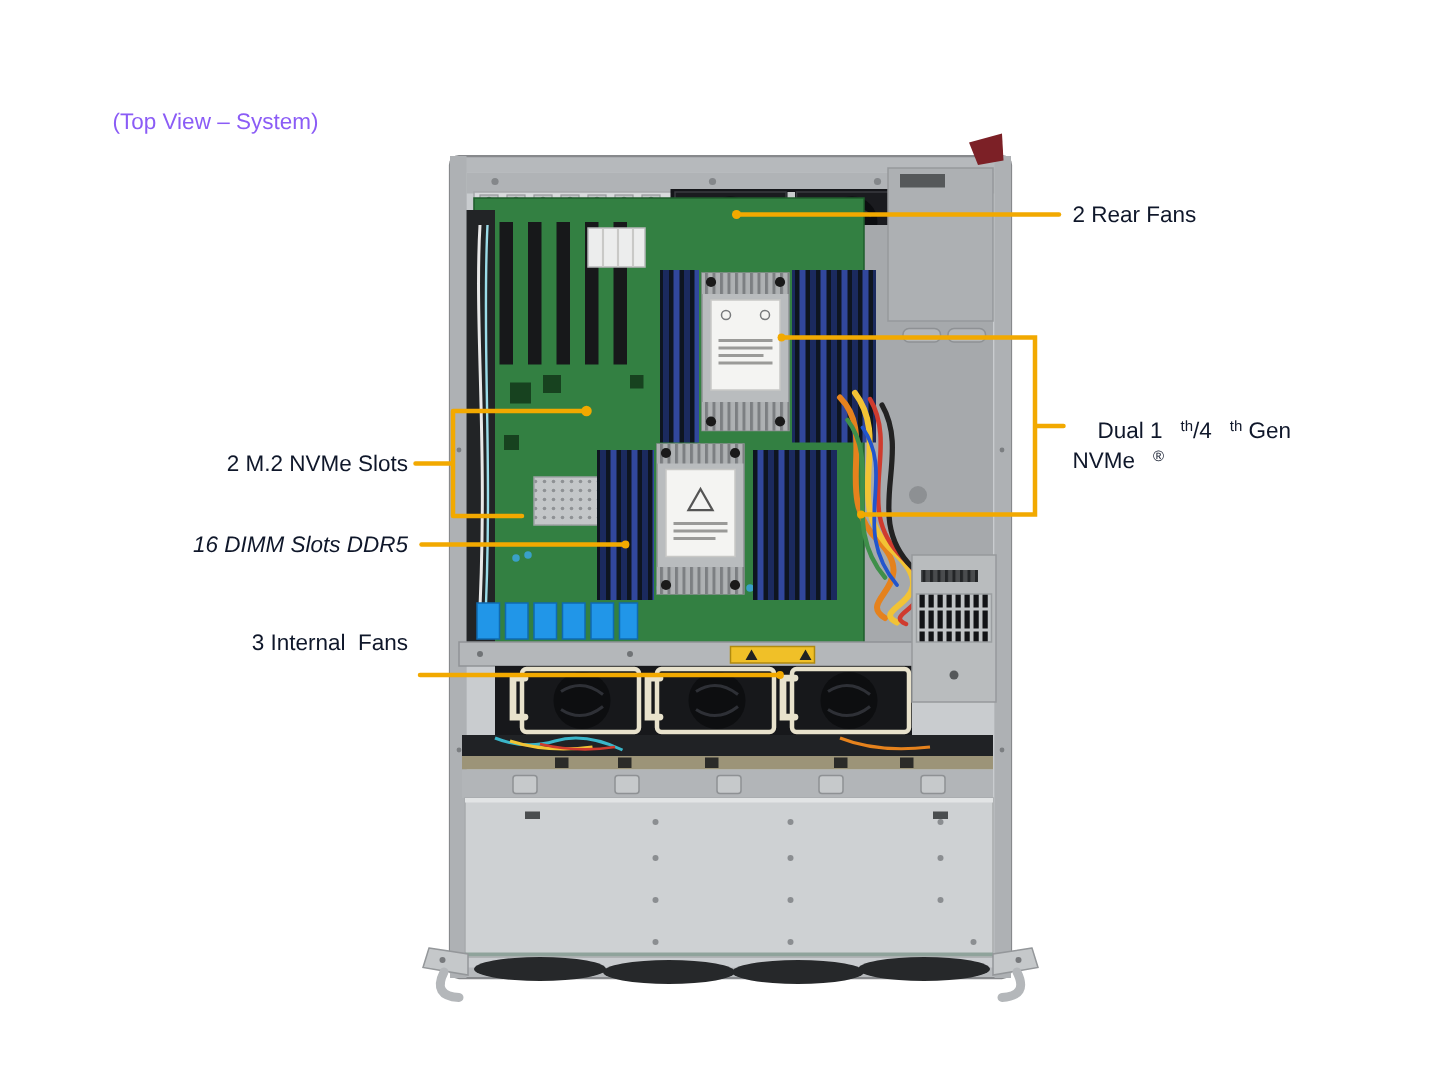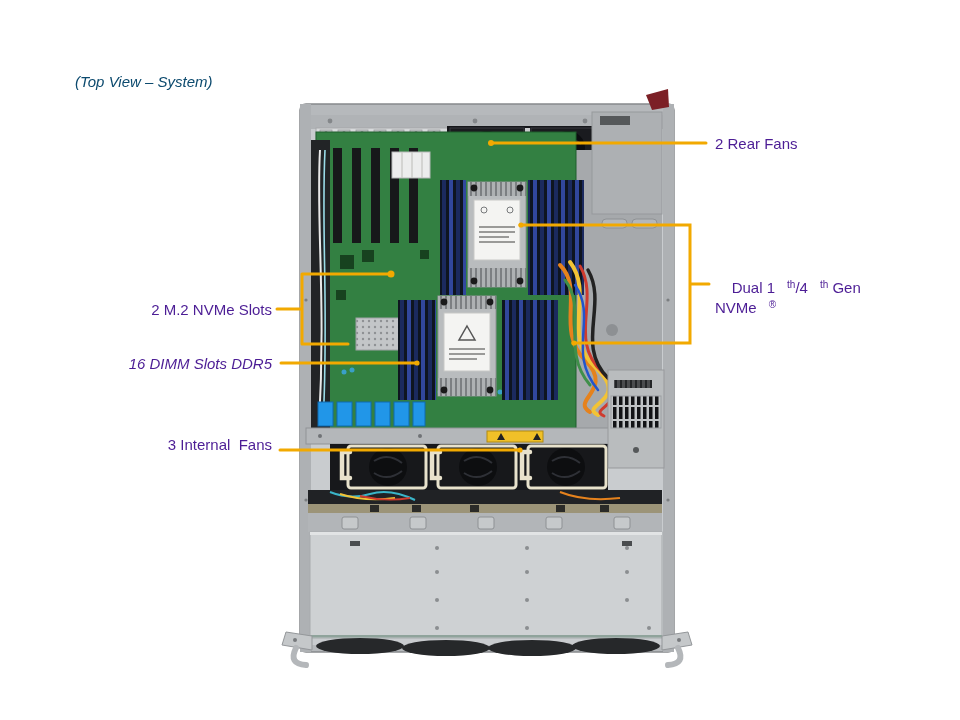--- a/index.html
+++ b/index.html
@@ -1,20 +1,20 @@
 <!DOCTYPE html>
 <html style="--callout: #F2A900;"><head>
 <meta charset="utf-8">
 <style>
   html,body{margin:0;padding:0;background:#ffffff;}
   #page{position:relative;width:960px;height:720px;background:#ffffff;overflow:hidden;
         font-family:"Liberation Sans", sans-serif;}
   #figure-svg{position:absolute;left:0;top:0;}
-  .lbl{position:absolute;font-size:15px;color:#4c1d95;white-space:pre-wrap;line-height:18px;}
-  .lbl.italic{font-style:italic;color:#0c4a6e;}
+  .lbl{position:absolute;font-size:15px;color:#0f172a;white-space:pre-wrap;line-height:18px;}
+  .lbl.italic{color:#8b5cf6;}
   .lbl.right{text-align:right;}
   .sup{font-size:10px;position:relative;top:-5px;margin-left:12px;}
   .callout{stroke:var(--callout,#F2A900);stroke-width:3;fill:none;stroke-linecap:round;}
   .callout-dot{fill:var(--callout,#F2A900);}
 </style>
 </head>
 <body>
 
 <div id="page">
 
@@ -329,15 +329,15 @@
   <div class="lbl" style="left:715px;top:135px;">2 Rear Fans</div>
 
   <div class="lbl" style="left:715px;top:261px;width:210px;">
     <span><span>Dual 1</span><span class="sup">th</span><span>/4</span><span class="sup">th</span><span> Gen NVMe</span><span class="sup">®</span></span><br>
   </div>
 
   <div class="lbl right" style="left:100px;top:301px;width:172px;">2 M.2 NVMe Slots</div>
 
   <div class="lbl right" style="left:100px;top:355px;width:172px;font-style:italic;">16 DIMM Slots DDR5</div>
 
-  <div class="lbl right" style="left:100px;top:436px;width:172px;">3 Internal  Fans</div>
+  <div class="lbl right" style="left:100px;top:420px;width:172px;">3 Internal  Fans</div>
 
 </div>
 
 </body></html>

